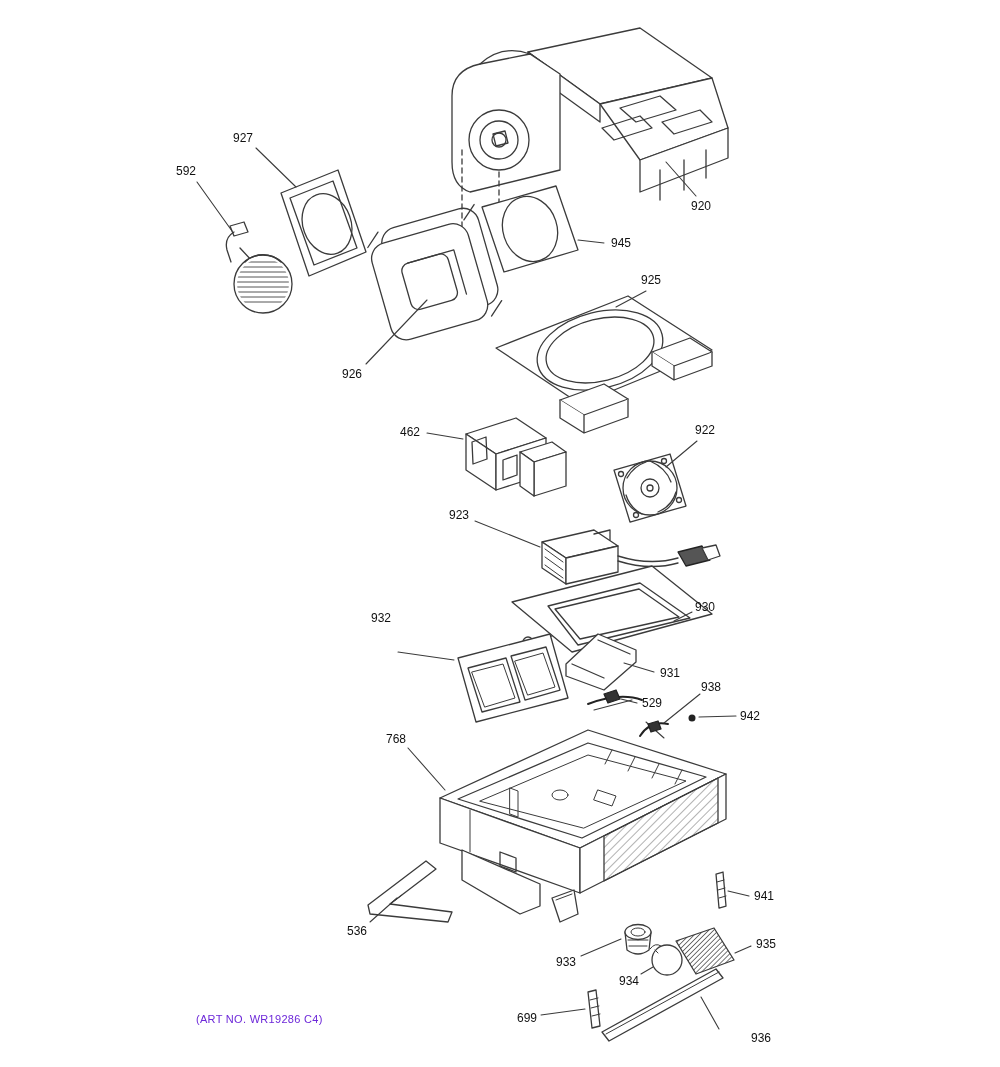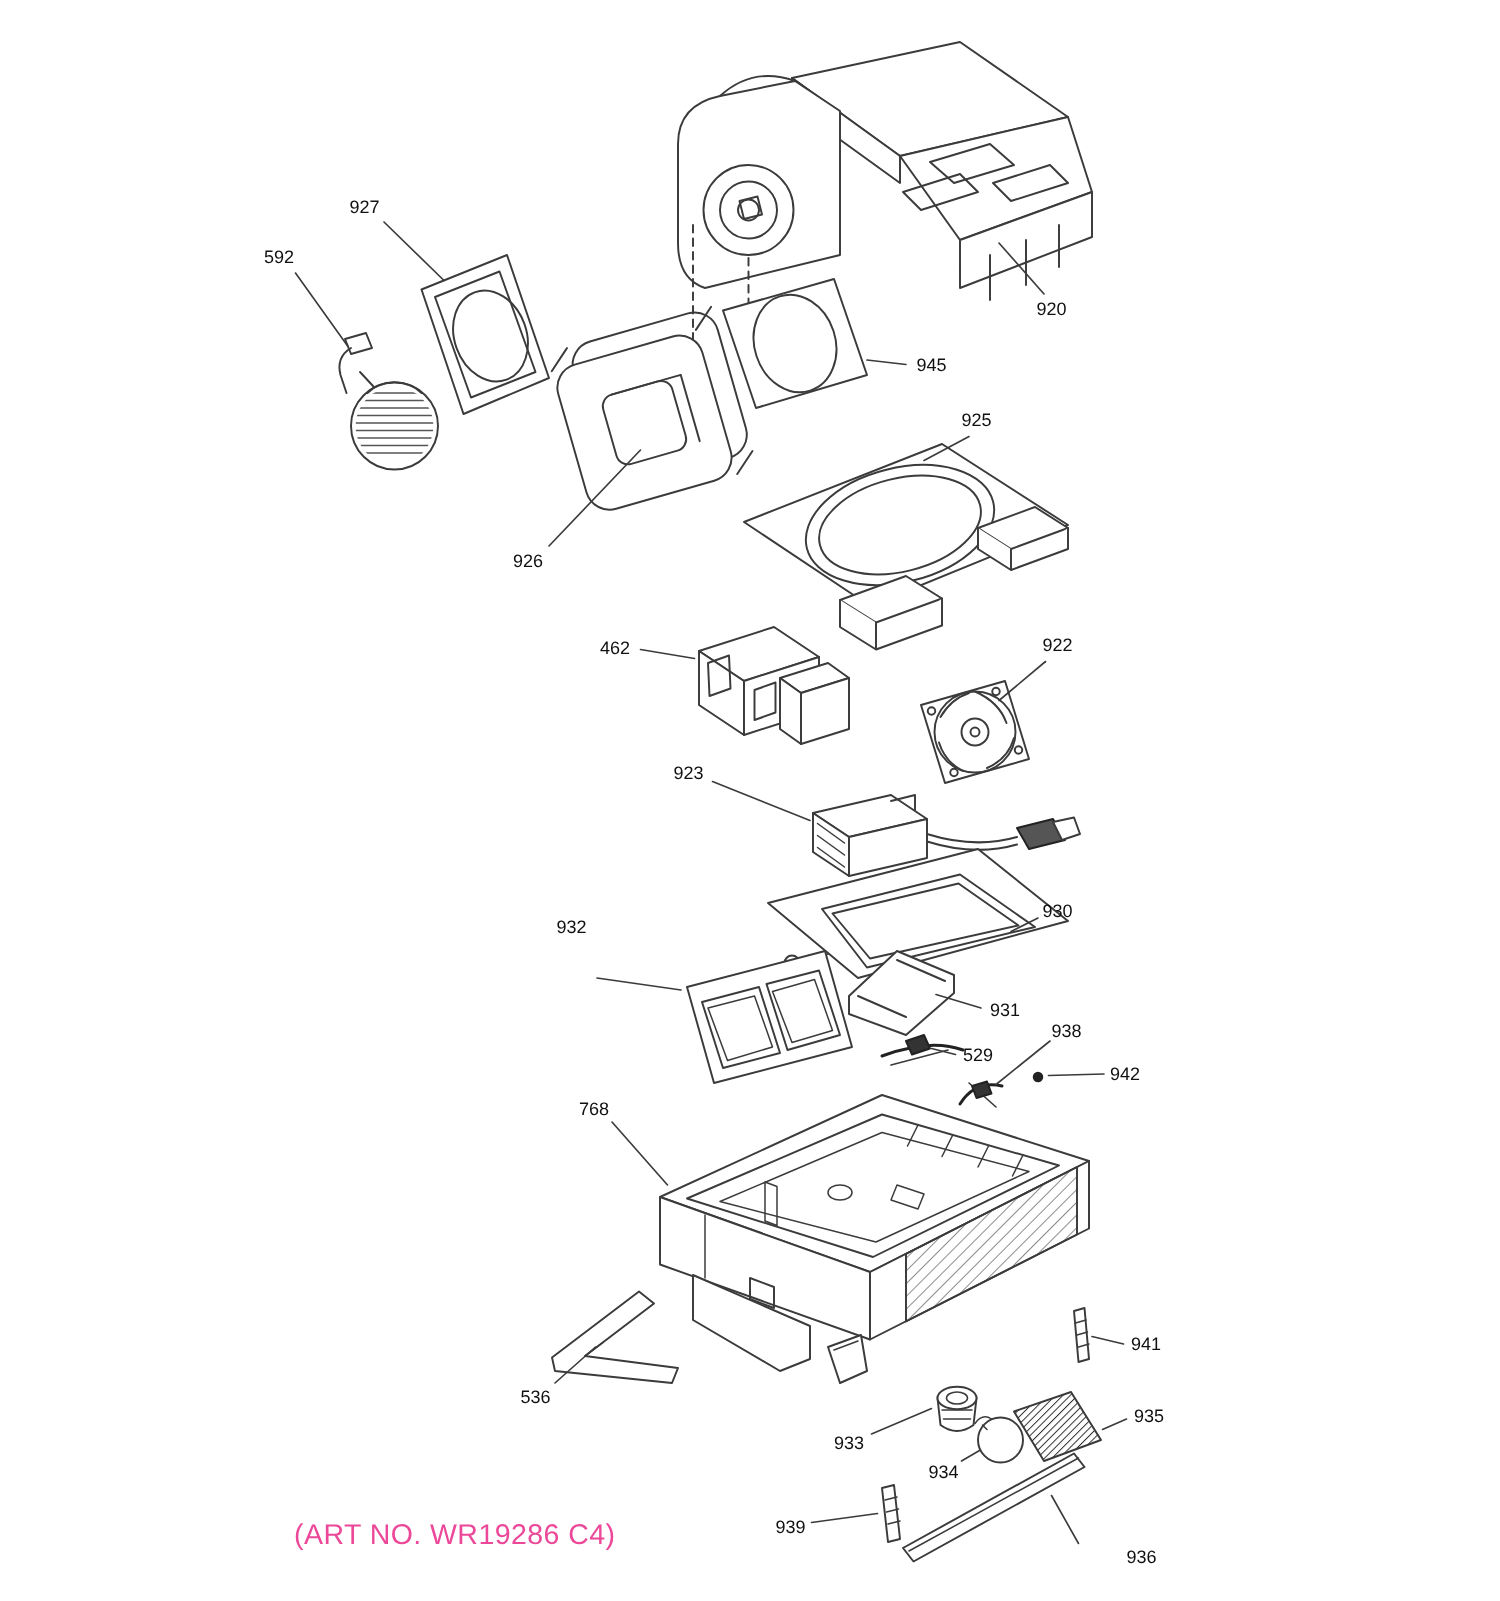--- a/index.html
+++ b/index.html
@@ -17,22 +17,22 @@
     transform: translate(-50%, -50%);
     font-size: 12px;
     color: #111;
     white-space: nowrap;
     user-select: none;
   }
   .artnote {
     position: absolute;
     left: 196px;
     top: 1013px;
-    font-size: 19px;
-    color: #ec4899;
+    font-size: 11px;
+    color: #6d28d9;
     letter-spacing: 0.3px;
     white-space: nowrap;
   }
 </style>
 </head>
 <body>
 
 <div id="canvas">
 
   <svg id="art" width="1000" height="1067" viewBox="0 0 1000 1067" stroke="#3b3b3b" stroke-width="1.3" fill="none" stroke-linejoin="round" stroke-linecap="round">
@@ -274,17 +274,17 @@
   <div class="lbl" style="left:670px; top:673px">931</div>
   <div class="lbl" style="left:652px; top:703px">529</div>
   <div class="lbl" style="left:711px; top:687px">938</div>
   <div class="lbl" style="left:750px; top:716px">942</div>
   <div class="lbl" style="left:396px; top:739px">768</div>
   <div class="lbl" style="left:764px; top:896px">941</div>
   <div class="lbl" style="left:357px; top:931px">536</div>
   <div class="lbl" style="left:566px; top:962px">933</div>
   <div class="lbl" style="left:629px; top:981px">934</div>
   <div class="lbl" style="left:766px; top:944px">935</div>
-  <div class="lbl" style="left:527px; top:1018px">939</div>
+  <div class="lbl" style="left:527px; top:1018px">699</div>
   <div class="lbl" style="left:761px; top:1038px">936</div>
 
   <div class="artnote">(ART NO. WR19286 C4)</div>
 </div>
 
 </body></html>

